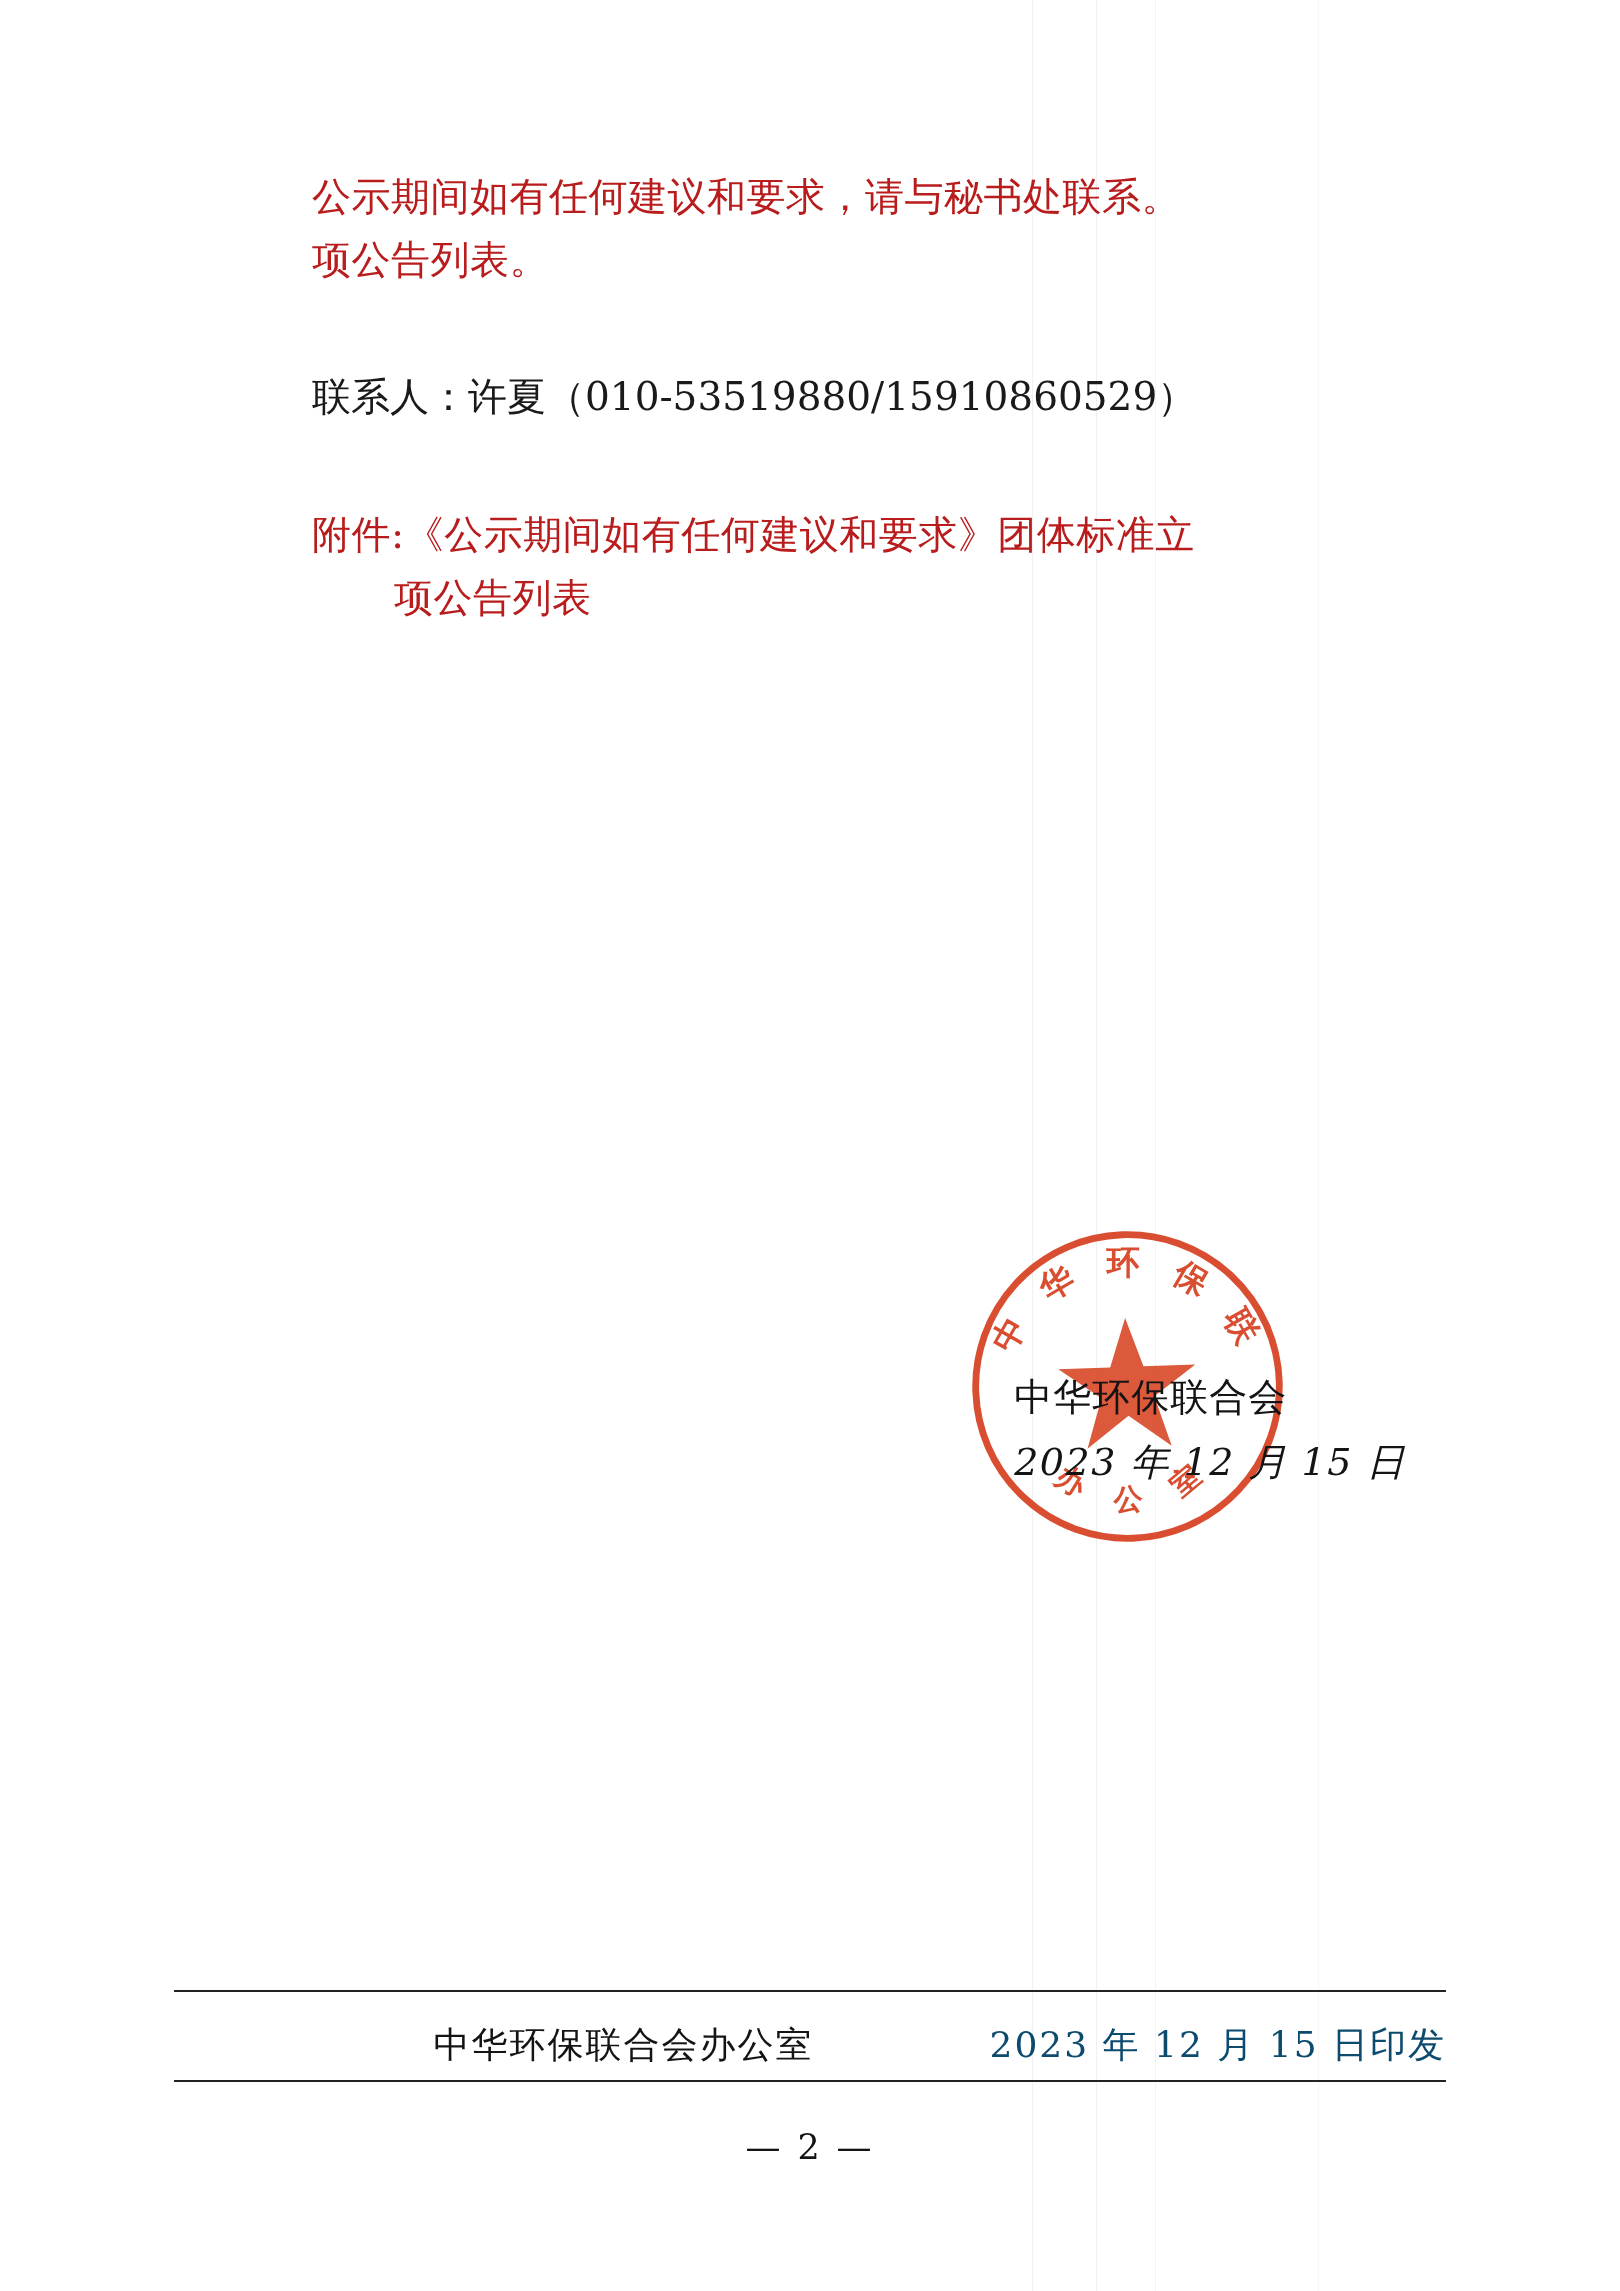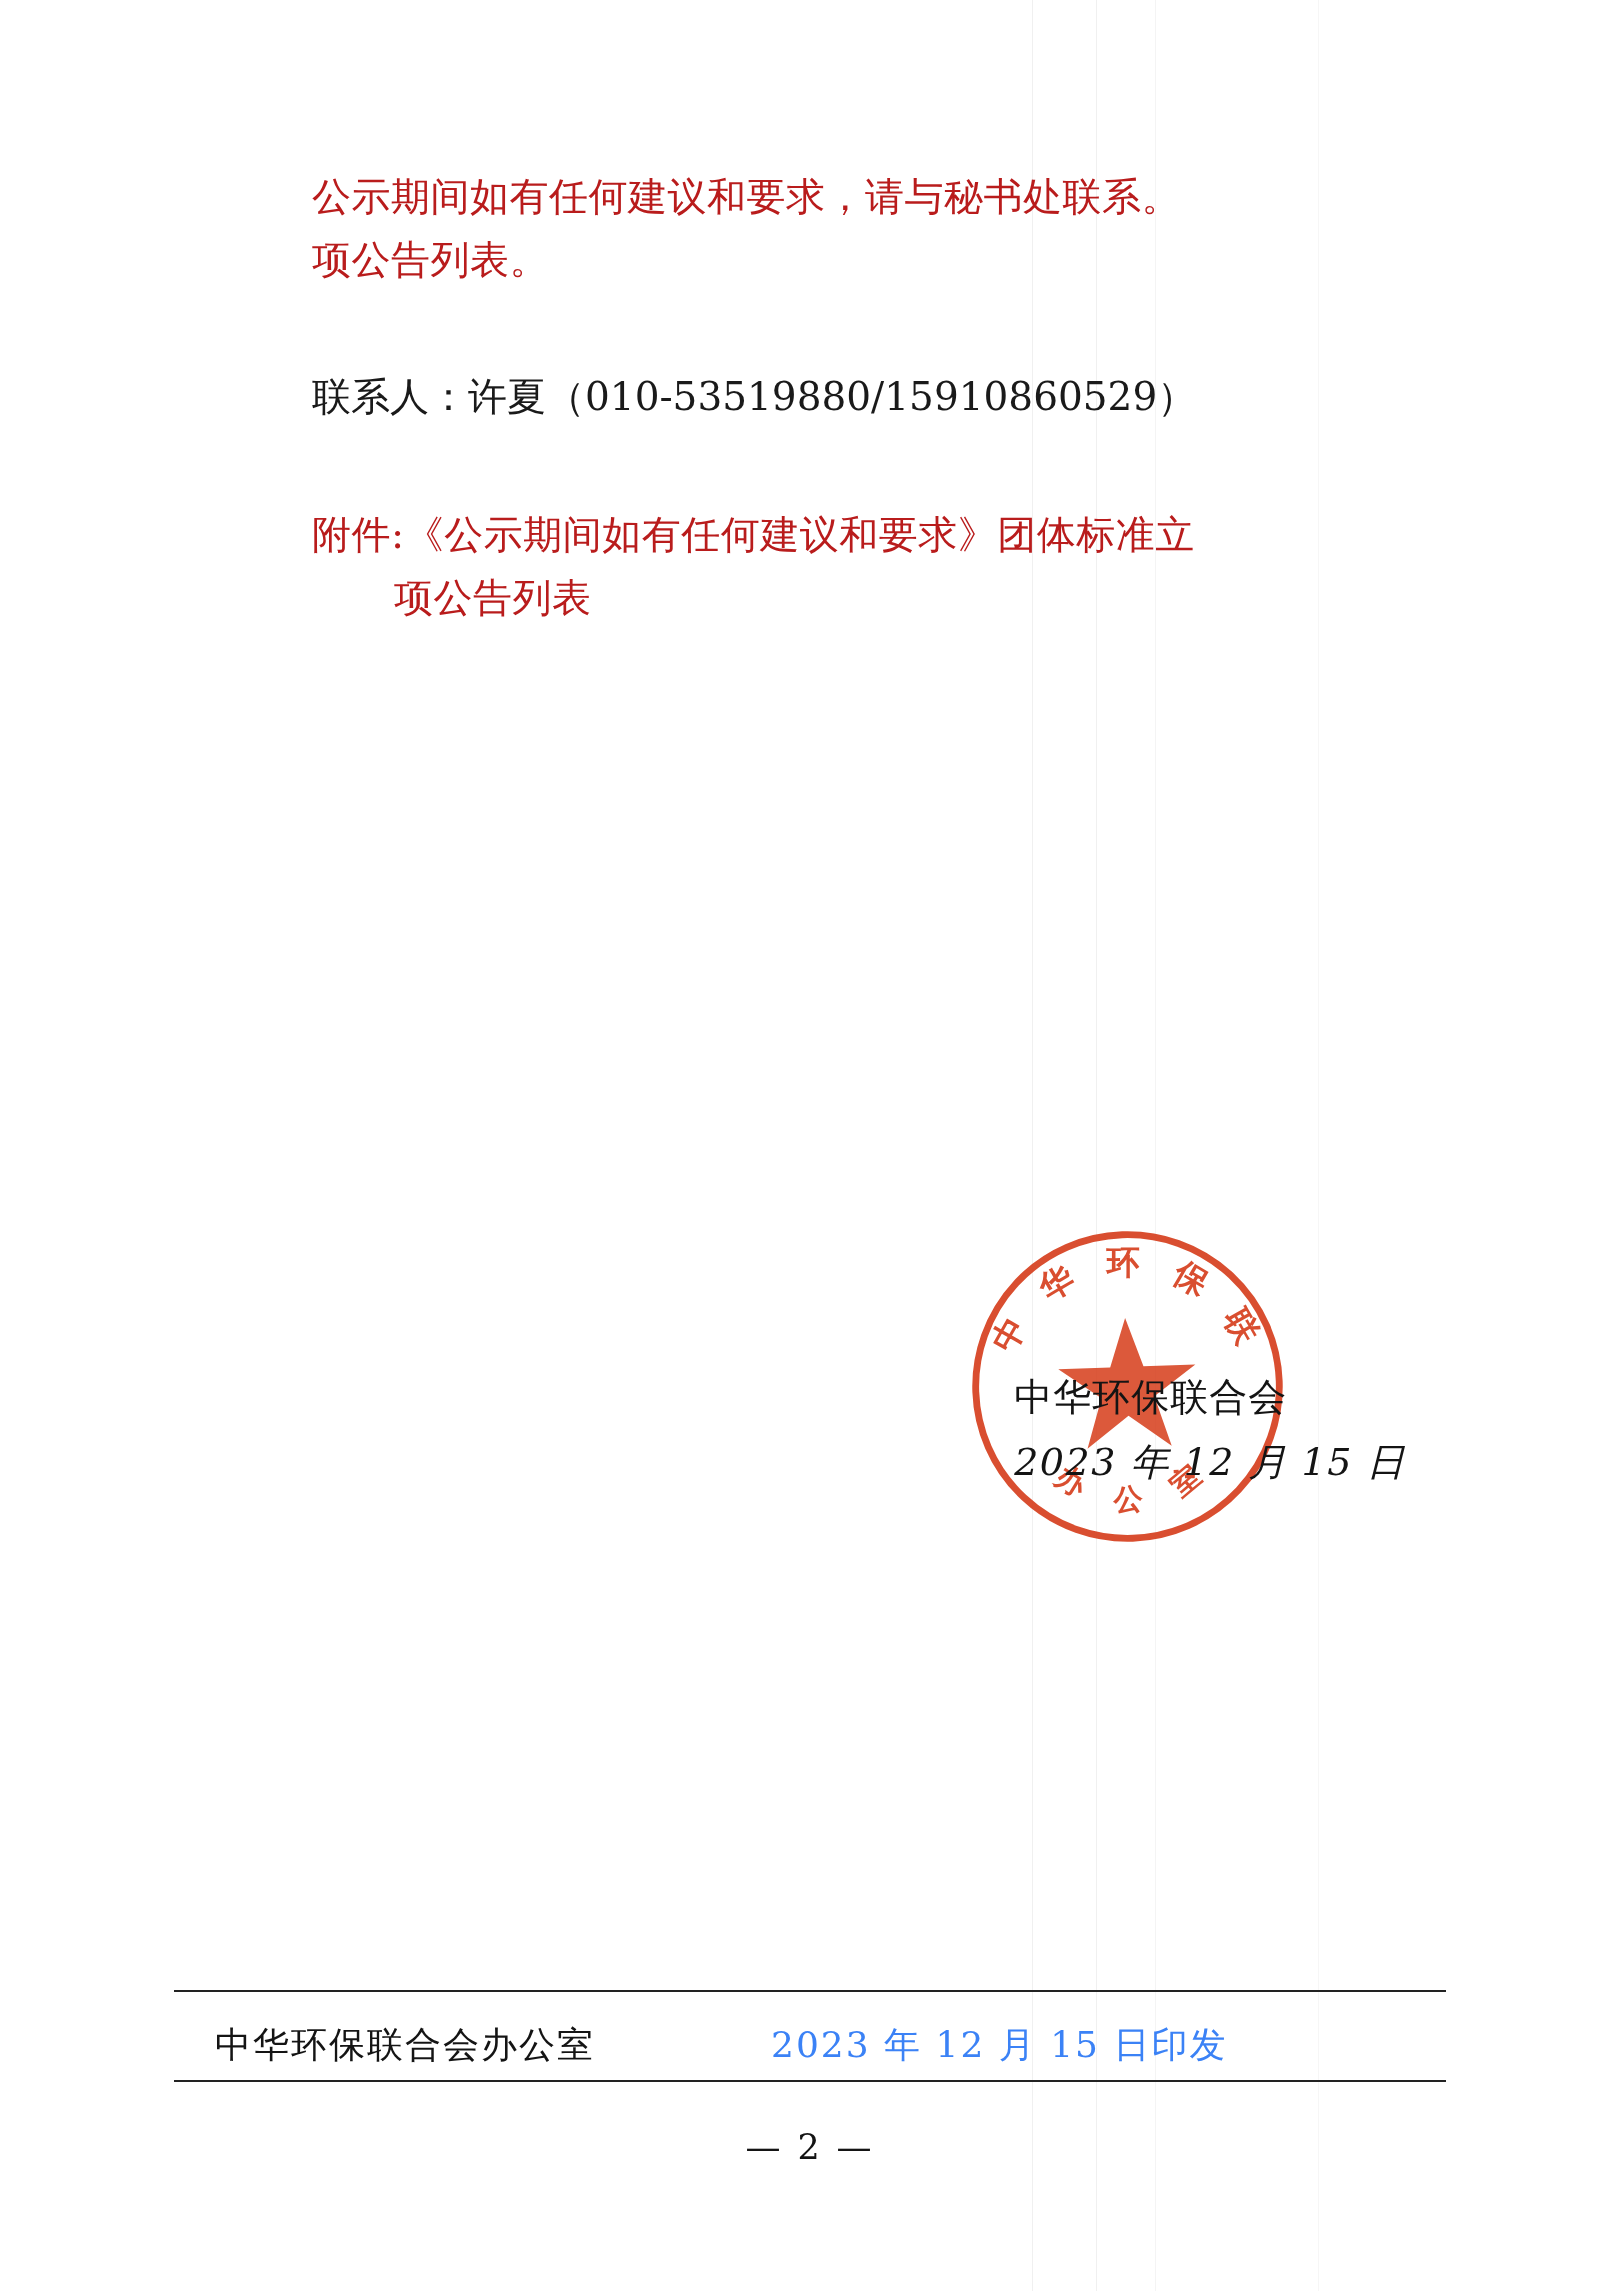--- a/index.html
+++ b/index.html
@@ -108,41 +108,42 @@
   .footer-rule {
     position: absolute;
     left: 174px;
     right: 174px;
     top: 1990px;
     height: 2px;
     background: #222;
   }
   .footer {
     position: absolute;
-    left: 174px;
+    left: 164px;
     right: 174px;
     top: 2011px;
     height: 69px;
     display: flex;
     align-items: center;
+    justify-content: flex-end;
   }
   .footer-left {
     font-family: "DejaVu Serif", "Liberation Serif", serif;
     font-size: 36px;
     letter-spacing: 2px;
     margin-left: 41px;
     color: #141414;
     white-space: nowrap;
   }
   .footer-right {
     font-family: "DejaVu Serif", "Liberation Serif", serif;
     font-size: 36px;
     letter-spacing: 2px;
     margin-left: 176px;
-    color: #3b82f6;
+    color: #0c4a6e;
     white-space: nowrap;
   }
   .footer-rule2 {
     position: absolute;
     left: 174px;
     right: 174px;
     top: 2080px;
     height: 2px;
     background: #222;
   }

